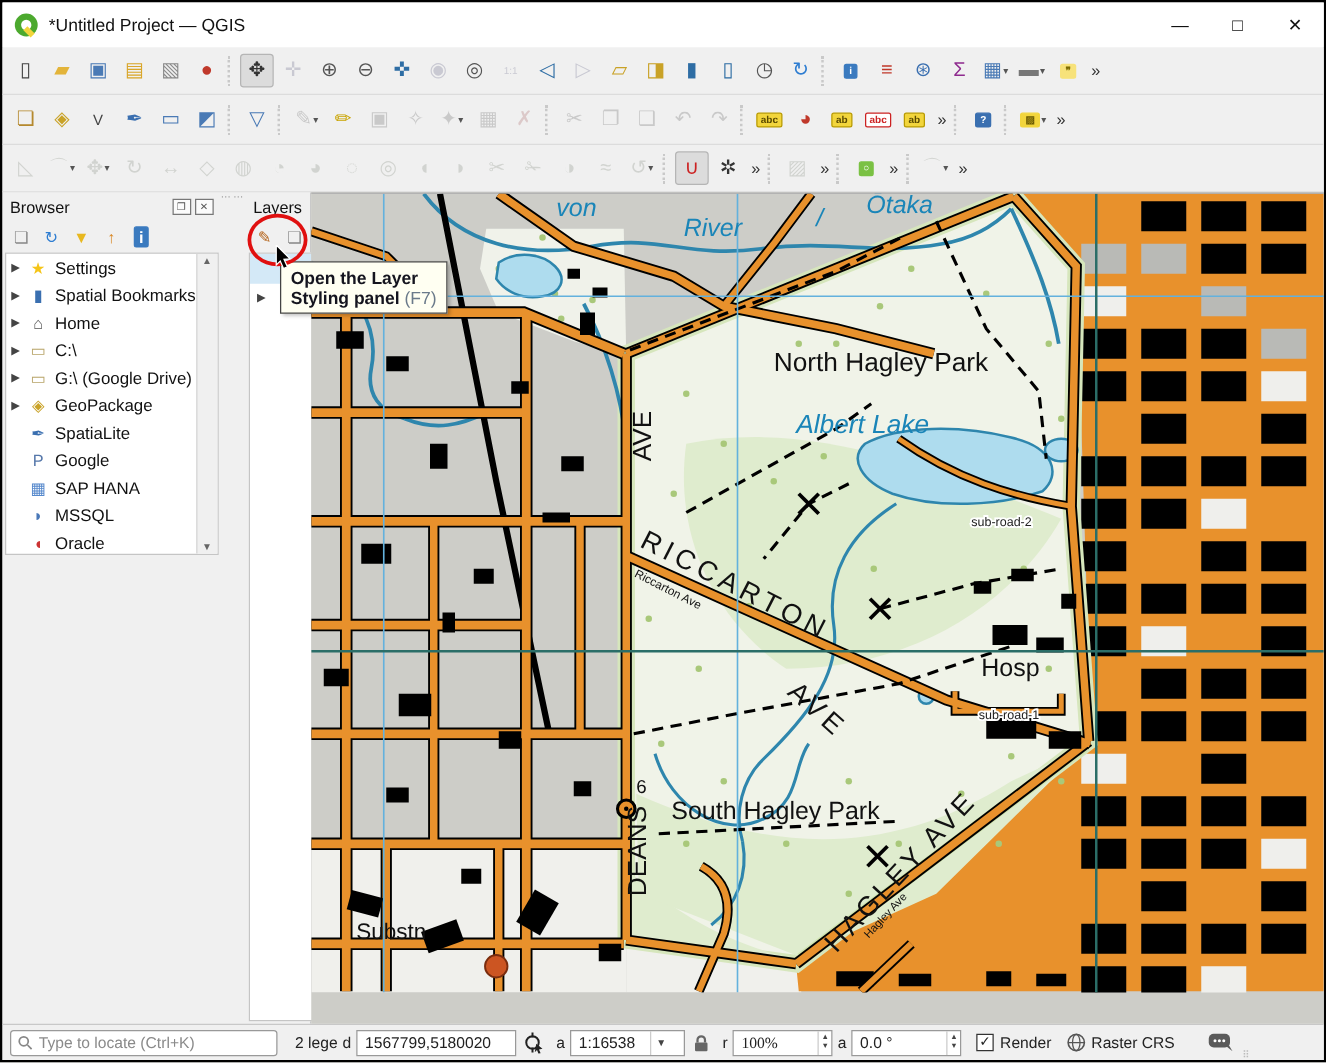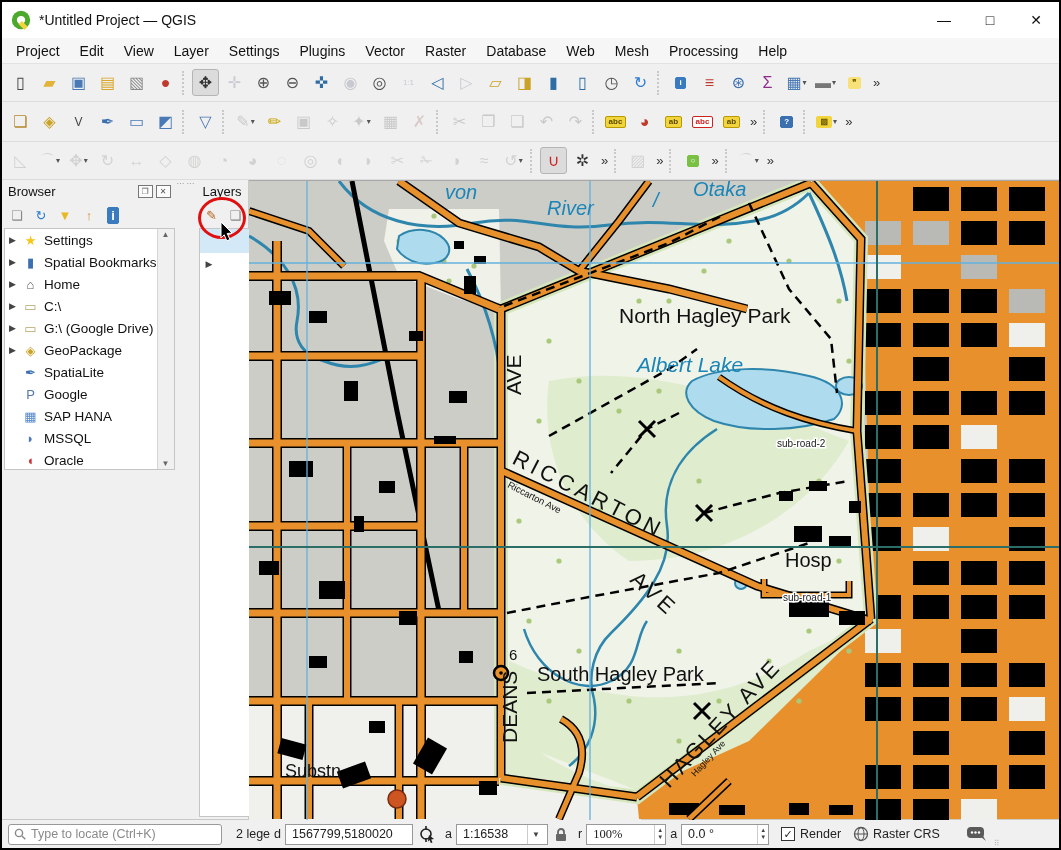--- a/index.html
+++ b/index.html
@@ -80,35 +80,20 @@
       <rect x="13" y="13" width="9" height="5" fill="#f2d53c" transform="rotate(45 13 13)"></rect>
     </svg>
     <div class="title">*Untitled Project — QGIS</div>
     <div class="winbtns">
       <div class="winbtn">—</div>
       <div class="winbtn">□</div>
       <div class="winbtn">✕</div>
     </div>
   </div>
 
-  <div class="menubar" id="menubar">
-      <div class="menuitem">Project</div>
-      <div class="menuitem">Edit</div>
-      <div class="menuitem">View</div>
-      <div class="menuitem">Layer</div>
-      <div class="menuitem">Settings</div>
-      <div class="menuitem">Plugins</div>
-      <div class="menuitem">Vector</div>
-      <div class="menuitem">Raster</div>
-      <div class="menuitem">Database</div>
-      <div class="menuitem">Web</div>
-      <div class="menuitem">Mesh</div>
-      <div class="menuitem">Processing</div>
-      <div class="menuitem">Help</div>
-    </div>
 
   <div class="toolbar" id="tb1">
       <div class="tbtn">
         <span class="gl" style="color: rgb(68, 68, 68);">▯</span>
       </div>
       <div class="tbtn">
         <span class="gl" style="color: rgb(227, 180, 58);">▰</span>
       </div>
       <div class="tbtn">
         <span class="gl" style="color: rgb(74, 122, 181);">▣</span>
@@ -504,20 +489,25 @@
             <div class="red-ellipse"></div>
             <svg class="cursor-svg" width="18" height="20">
             <polygon points="2,0 13,11 8.2,11.5 11,17.5 7.8,18.8 5.2,12.8 2,16" fill="#000" stroke="#fff" stroke-width="1"></polygon>
           </svg>
           </div>
         <div class="layers-content">
           <div class="sel-row"></div>
           <div class="layer-row">
             <span class="arrow">▶</span>
             <span class="layer-name">Tifv1-02-clip</span>
+          </div>
+          <div class="tooltip">
+            <b>Open the Layer</b><br>
+            <b>Styling panel</b>
+            <span class="f7">(F7)</span>
           </div>
         </div>
       </div>
     </div>
 
     <div class="map">
       <svg id="mapsvg" width="810" height="639" viewBox="0 0 810 639">
 
         <rect x="0" y="0" width="810" height="639" fill="#cdcdc8"></rect>
 
@@ -822,21 +812,21 @@
     <div class="sb-box" style="width:128px;">
       <span>1567799,5180020</span>
     </div>
     <svg width="18" height="18" viewBox="0 0 18 18" style="margin:0 5px;">
       <circle cx="8" cy="9" r="5" fill="none" stroke="#222" stroke-width="1.6"></circle>
       <line x1="8" y1="1" x2="8" y2="5" stroke="#222" stroke-width="1.6"></line>
       <line x1="8" y1="13" x2="8" y2="17" stroke="#222" stroke-width="1.6"></line>
       <polygon points="11,10 16,14 13.2,14.6 14.5,17.5 12.8,18 11.6,15 9.8,16.8" fill="#222"></polygon>
     </svg>
     <span class="sb-lbl">a</span>
-    <div class="sb-box" style="width:92px;padding-right:3px;">
+    <div class="sb-box" style="width:92px;padding-right:10px;">
       <span style="flex:1;">1:16538</span>
       <span class="sb-combo-arrow">▼</span>
     </div>
     <svg width="14" height="15" viewBox="0 0 14 15" style="margin:0 6px;">
       <rect x="2" y="7" width="10" height="7" rx="1" fill="#666"></rect>
       <path d="M4,7 V5 a3,3 0 0 1 6,0 V7" fill="none" stroke="#666" stroke-width="1.8"></path>
     </svg>
     <span class="sb-lbl">r</span>
     <div class="sb-box" style="width:80px;padding-right:0;font-family:Liberation Serif, serif;">
       <span style="flex:1;">100%</span>

